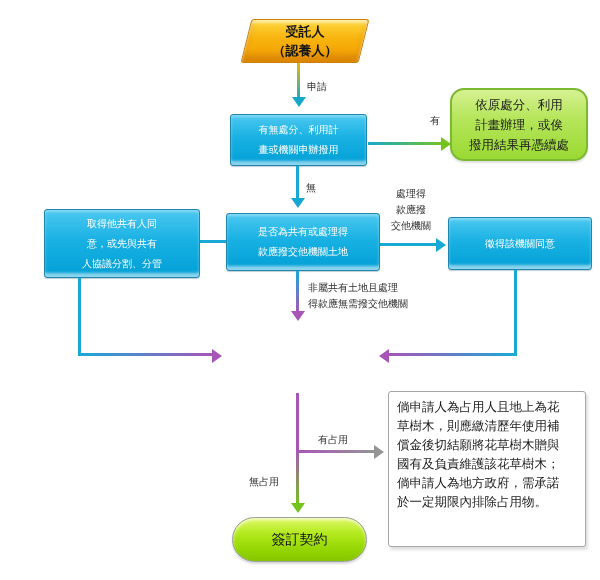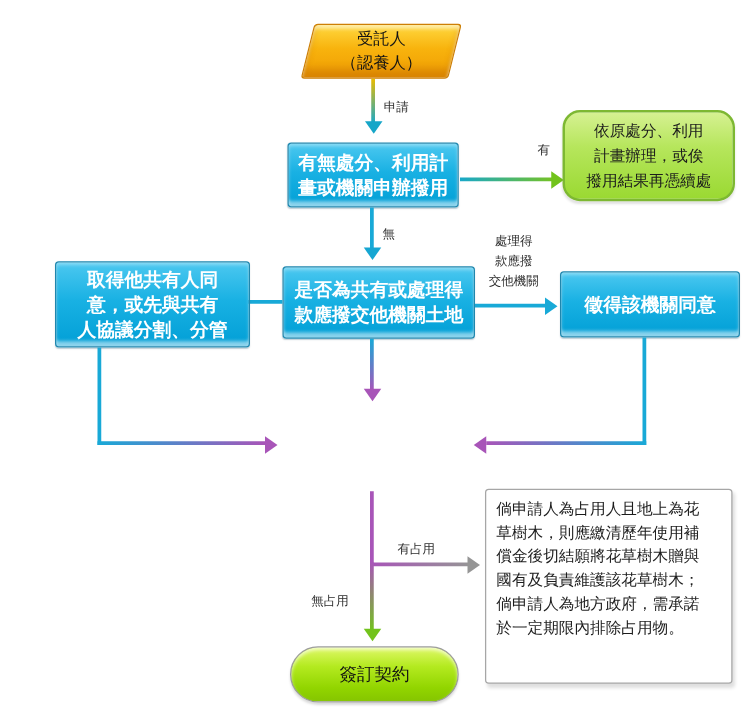--- a/index.html
+++ b/index.html
@@ -3,39 +3,39 @@
 <meta charset="utf-8">
 <style>
   html,body{margin:0;padding:0;background:#fff;}
   .canvas{position:relative;width:600px;height:580px;background:#ffffff;overflow:hidden;
           font-family:"DejaVu Sans","Liberation Sans",sans-serif;}
 
   .box{position:absolute;display:flex;align-items:center;justify-content:center;
        text-align:center;box-sizing:border-box;white-space:pre-line;}
 
   .blue{background:linear-gradient(180deg,#4cc8f0 0%,#19b1e3 45%,#019fd6 100%);
-        border:1px solid #1f87ae;border-radius:3px;color:#ffffff;font-weight:bold;
-        font-size:15px;line-height:20px;
+        border:1px solid #1f87ae;border-radius:3px;color:#ffffff;font-weight:normal;
+        font-size:10px;line-height:20px;
         box-shadow:inset 0 2px 3px rgba(255,255,255,.35), inset 0 -6px 3px -2px rgba(255,255,255,.55), 0 1px 1px rgba(0,60,90,.25);}
 
   .greenbox{background:linear-gradient(180deg,#d6f192 0%,#b6e65c 40%,#9ad932 100%);
         border:2px solid #7db832;border-radius:14px;color:#1c1c1c;
         font-size:12.5px;line-height:20px;box-shadow:0 2px 2px rgba(0,0,0,.12);}
 
   .pill{background:linear-gradient(180deg,#dff868 0%,#b4ea20 35%,#92d500 75%,#85c500 100%);
         border:1px solid #9d9d9d;border-radius:23px;color:#111;font-size:14px;
         box-shadow:inset 0 2px 3px rgba(255,255,255,.65), 0 2px 2px rgba(0,0,0,.15);}
 
   .start-shape{position:absolute;left:0;top:0;right:0;bottom:0;transform:skewX(-14deg);
         background:linear-gradient(180deg,#ffd83f 0%,#f8b30d 45%,#ef9c02 100%);
         border:1px solid #cd7f06;border-radius:3px;
         box-shadow:inset 0 3px 3px rgba(255,255,255,.55), inset 0 -7px 6px rgba(170,80,0,.30);}
   .start-label{position:absolute;left:0;top:0;right:0;bottom:0;display:flex;align-items:center;
         justify-content:center;text-align:center;white-space:pre-line;
-        font-size:13px;line-height:19px;color:#141414;}
+        font-size:13px;line-height:19px;color:#141414;font-weight:bold;}
 
   .diamond-outer{position:absolute;clip-path:polygon(50% 0,100% 50%,50% 100%,0 50%);
         background:#bfbfbf;}
   .diamond-inner{position:absolute;left:2px;top:2px;right:2px;bottom:2px;
         clip-path:polygon(50% 0,100% 50%,50% 100%,0 50%);
         background:linear-gradient(180deg,#fdfbfe 0%,#f0d9f2 45%,#cd8dd3 100%);}
   .diamond-label{position:absolute;left:0;top:0;right:0;bottom:0;display:flex;align-items:center;
         justify-content:center;font-size:13px;color:#1a1a1a;}
 
   .note{position:absolute;background:#ffffff;border:1px solid #a6a6a6;border-radius:3px;
@@ -102,20 +102,22 @@
   <div class="lbl" style="left:382px;top:186px;width:58px;text-align:center;line-height:16px;">處理得
 款應撥
 交他機關</div>
   <div class="line" style="left:380px;top:243px;width:58px;height:3px;background:#18a9d7;"></div>
   <div class="ah ah-right" style="left:436px;top:238px;border-left-color:#18a9d7;"></div>
 
   <div class="box blue" style="left:448px;top:217px;width:144px;height:53px;">徵得該機關同意</div>
 
   <div class="line" style="left:296px;top:271px;width:3px;height:42px;background:linear-gradient(180deg,#18a9d7,#a855b8);"></div>
   <div class="ah ah-down c-purple" style="left:291px;top:311px;"></div>
+  <div class="lbl" style="left:308px;top:280px;">非屬共有土地且處理
+得款應無需撥交他機關</div>
 
   <div class="line" style="left:78px;top:278px;width:3px;height:78px;background:#18a9d7;"></div>
   <div class="line" style="left:78px;top:353px;width:134px;height:3px;background:linear-gradient(90deg,#18a9d7,#a855b8);"></div>
   <div class="ah ah-right c-purple" style="left:212px;top:349px;"></div>
 
   <div class="line" style="left:514px;top:270px;width:3px;height:86px;background:#18a9d7;"></div>
   <div class="line" style="left:389px;top:353px;width:128px;height:3px;background:linear-gradient(90deg,#a855b8,#18a9d7);"></div>
   <div class="ah ah-left c-purple" style="left:379px;top:349px;"></div>
 
 

